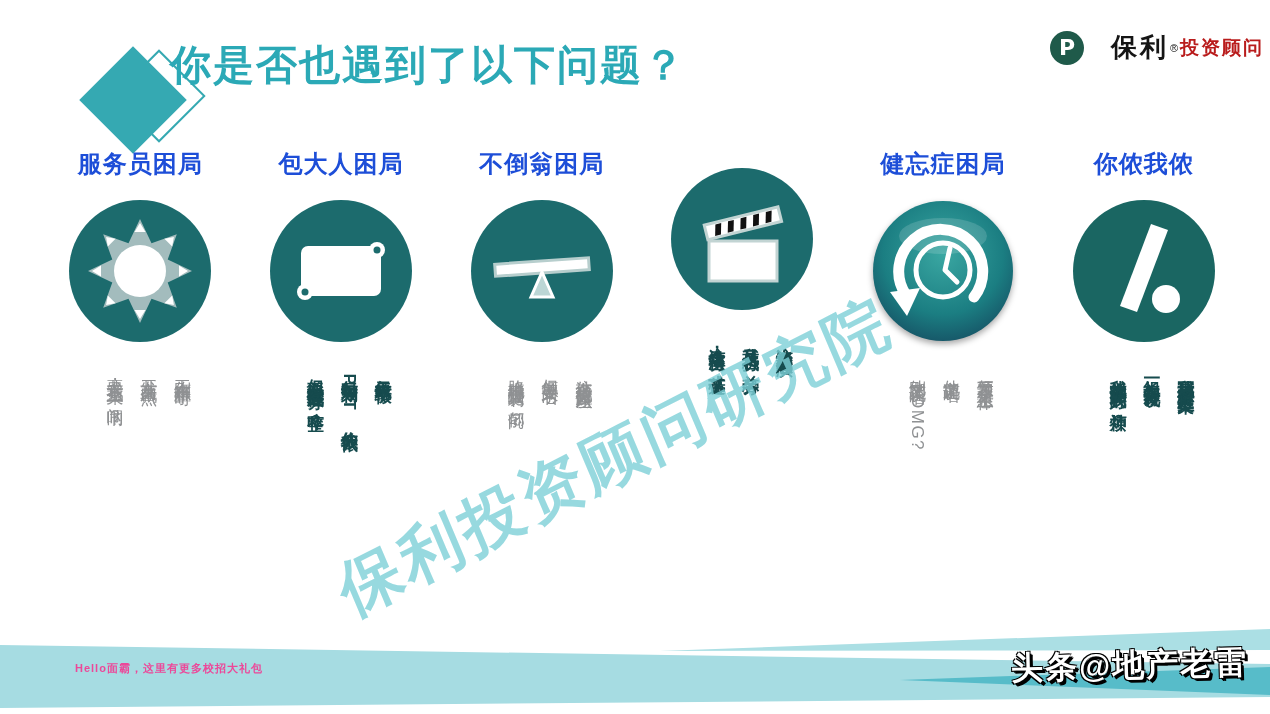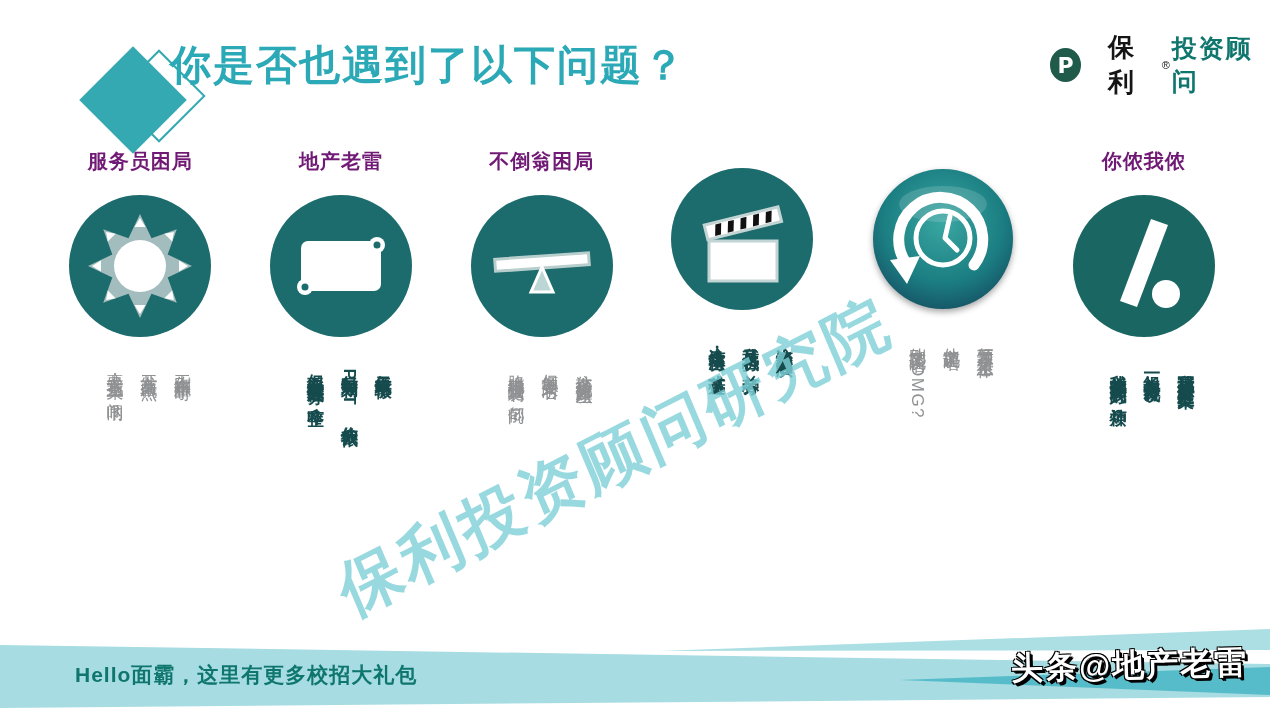--- a/index.html
+++ b/index.html
@@ -25,26 +25,26 @@
 
   .brand{position:absolute;left:1050px;top:30px;display:flex;align-items:center;}
   .brand-mark{
     width:34px;height:34px;border-radius:50%;background:#1f5a4a;color:#fff;
     display:flex;align-items:center;justify-content:center;
     font-weight:800;font-size:22px;font-family:"DejaVu Sans",sans-serif;
   }
   .brand-name{margin-left:27px;font-family:"Liberation Serif","DejaVu Serif",serif;
     font-weight:700;font-size:26px;color:#151515;letter-spacing:3px;}
   .brand-reg{font-size:11px;color:#151515;vertical-align:top;margin:0 2px 0 1px;}
-  .brand-suffix{font-size:25px;font-weight:700;color:#0f766e;letter-spacing:2px;}
+  .brand-suffix{font-size:19px;font-weight:700;color:#b91c1c;letter-spacing:2px;}
 
   
   .columns{position:absolute;left:40px;top:148px;width:1204px;display:flex;}
   .col{flex:1;text-align:center;}
-  .col-heading{font-size:20px;font-weight:800;color:#701a75;letter-spacing:1px;}
+  .col-heading{font-size:24px;font-weight:800;color:#1d4ed8;letter-spacing:1px;}
   .col-icon{width:142px;height:142px;margin:20px auto 0;}
   .col-icon svg{display:block;width:142px;height:142px;}
   .tm-shadow{filter:drop-shadow(0 3px 3px rgba(0,0,0,0.35));}
 
   .vtext{margin-top:24px;height:272px;}
   .vblock{
     display:inline-block;writing-mode:vertical-rl;text-orientation:mixed;
     height:270px;text-align:left;
   }
   .vline{display:block;font-size:17px;line-height:1.05;letter-spacing:1.5px;margin-left:16px;white-space:nowrap;}
@@ -54,21 +54,21 @@
   
   .watermark{
     position:absolute;left:305px;top:398px;width:680px;z-index:6;
     font-size:64px;font-weight:700;letter-spacing:4px;color:rgba(125,207,215,0.8);
     transform:rotate(-27deg) skewX(-4deg);pointer-events:none;white-space:nowrap;
   }
 
   
   .footer-shapes{position:absolute;left:0;top:624px;width:1270px;height:90px;}
   .footer-left{
-    position:absolute;left:75px;top:661px;font-size:21px;font-weight:800;color:#0f766e;
+    position:absolute;left:75px;top:661px;font-size:11px;font-weight:800;color:#ec4899;
     letter-spacing:1px;z-index:8;
   }
   .footer-right{
     position:absolute;right:22px;top:644px;font-size:32px;font-weight:800;color:#ffffff;
     letter-spacing:2px;z-index:8;transform:rotate(-1.5deg);white-space:nowrap;
     text-shadow:2px 2px 0 #000,-1px -1px 0 #000,1px -1px 0 #000,-1px 1px 0 #000,3px 3px 0 #000;
   }
 </style>
 </head>
 <body>
@@ -108,21 +108,21 @@
         </svg>
       </div>
       <div class="vtext"><div class="vblock">
         <span class="vline">工作刚布置半小时</span>
         <span class="vline">开发商上来就点</span>
         <span class="vline">要求我立马上菜，闹呐？</span>
       </div></div>
     </div>
 
     <div class="col accent">
-      <div class="col-heading">地产老雷</div>
+      <div class="col-heading">包大人困局</div>
       <div class="col-icon">
         <svg viewBox="0 0 142 142">
           <circle cx="71" cy="71" r="71" fill="#1c6b6d"></circle>
           <rect x="31" y="46" width="80" height="50" rx="7" fill="#fff"></rect>
           <circle cx="107" cy="50" r="8" fill="#fff"></circle>
           <circle cx="107" cy="50" r="3.5" fill="#1c6b6d"></circle>
           <circle cx="35" cy="92" r="8" fill="#fff"></circle>
           <circle cx="35" cy="92" r="3.5" fill="#1c6b6d"></circle>
         </svg>
       </div>
@@ -167,20 +167,21 @@
         </svg>
       </div>
       <div class="vtext"><div class="vblock">
         <span class="vline">这次活动我是总导演</span>
         <span class="vline">我又是总执行　总劳务</span>
         <span class="vline">这个导演当得，忒苦逼？</span>
       </div></div>
     </div>
 
     <div class="col gray">
+      <div class="col-icon-head col-heading">健忘症困局</div>
       <div class="col-icon tm-shadow">
         <svg viewBox="0 0 142 142">
           <defs>
             <radialGradient id="tmg" cx="50%" cy="38%" r="78%">
               <stop offset="0%" stop-color="#3aa7a2"></stop>
               <stop offset="55%" stop-color="#1b7e82"></stop>
               <stop offset="100%" stop-color="#133a55"></stop>
             </radialGradient>
           </defs>
           <circle cx="71" cy="71" r="70" fill="url(#tmg)"></circle>

